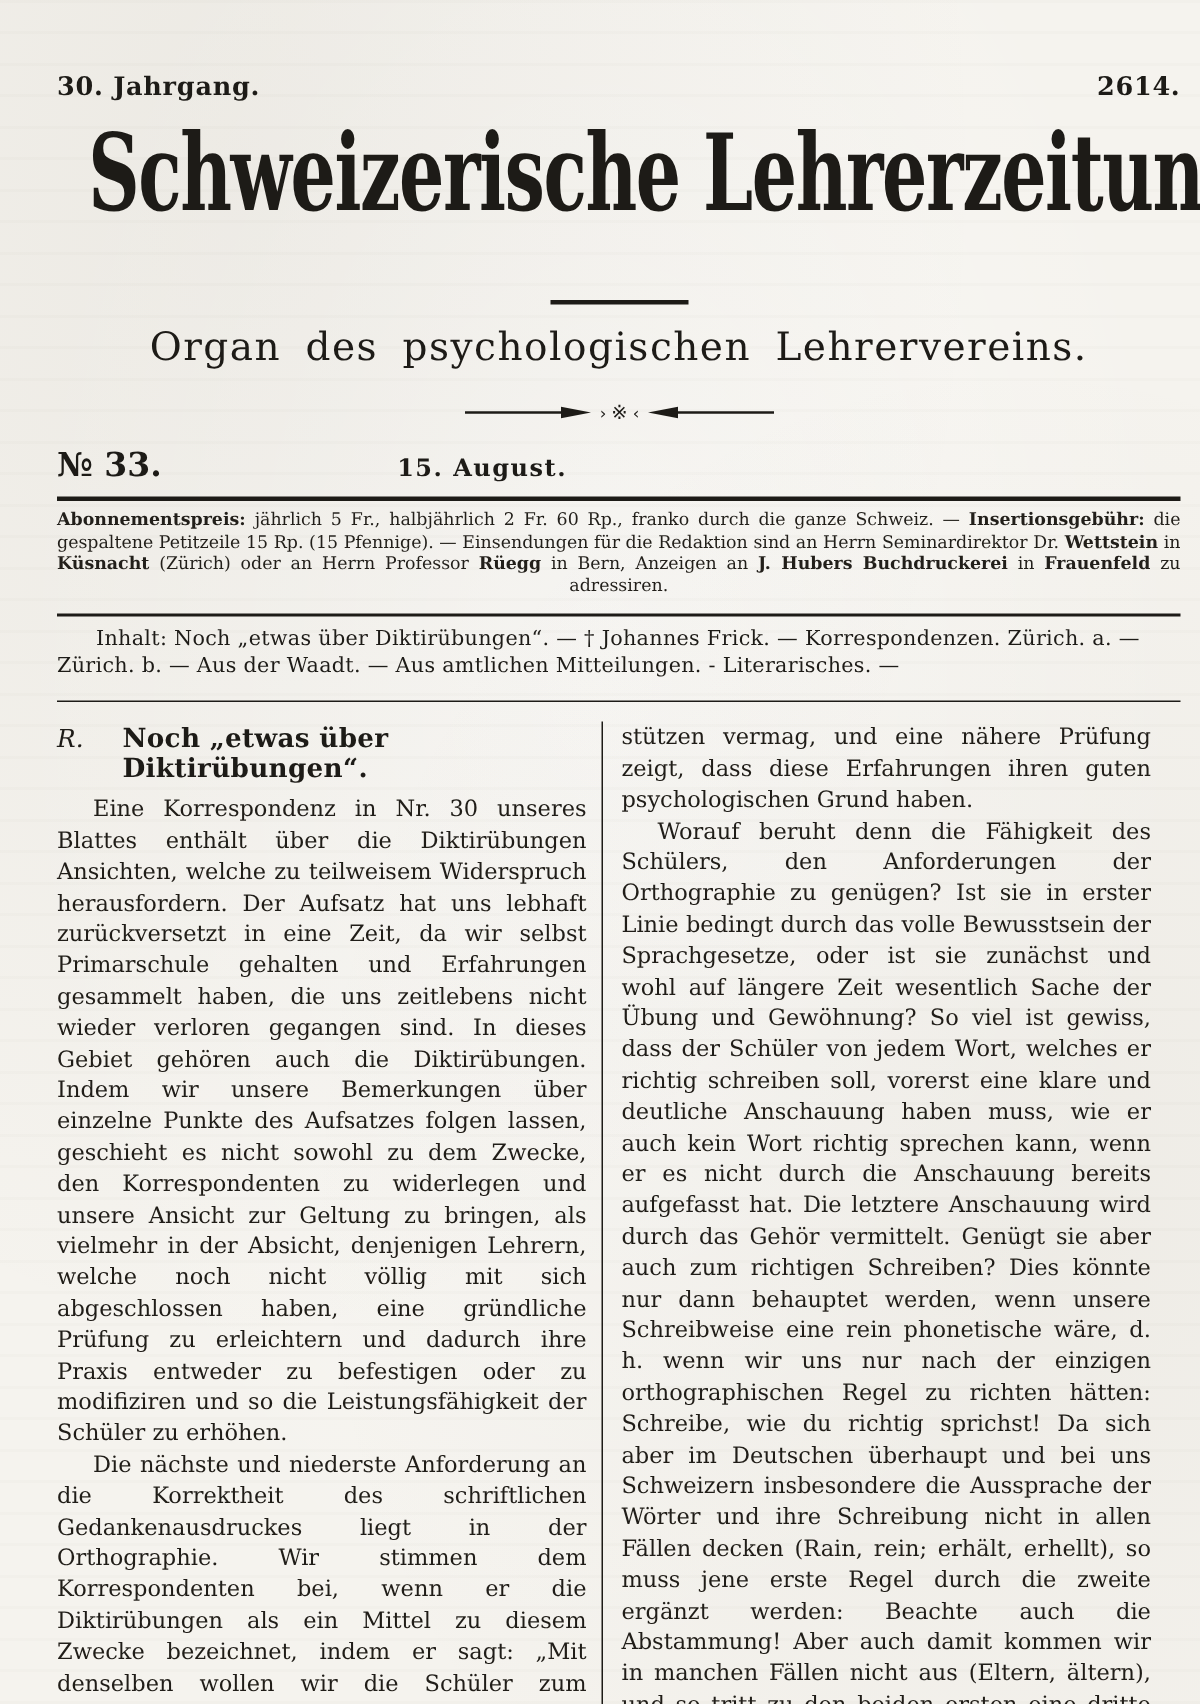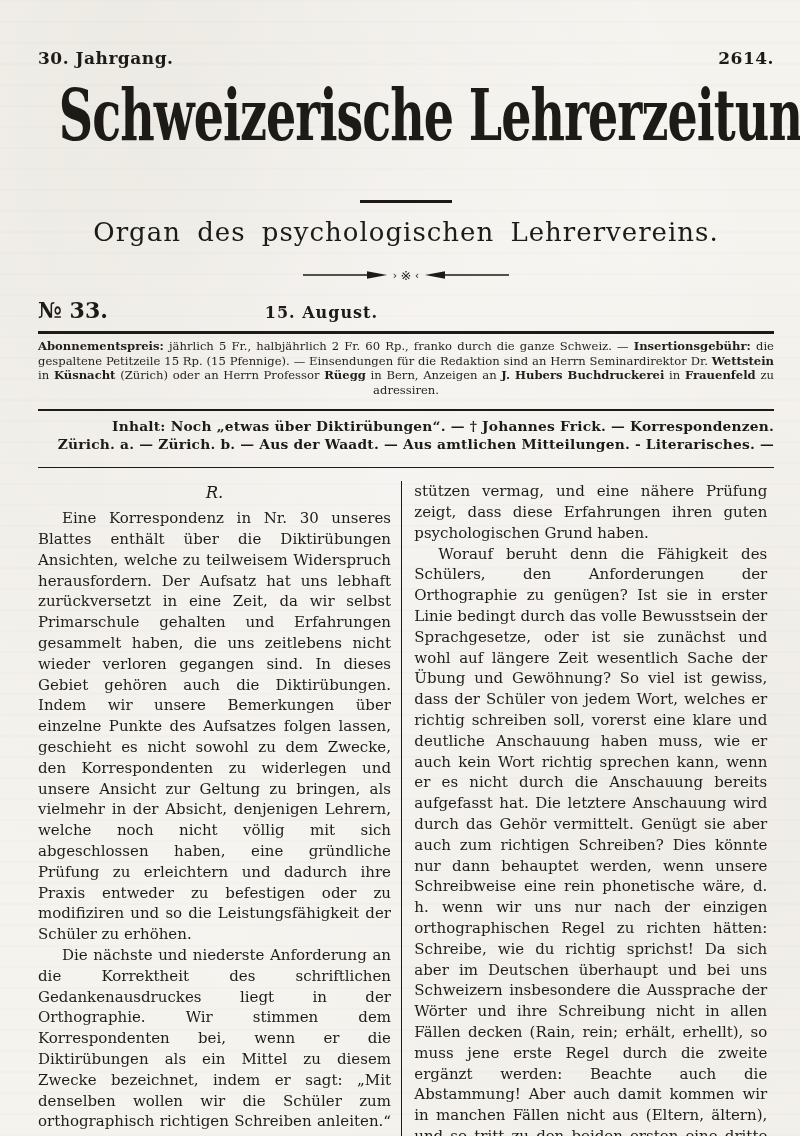--- a/index.html
+++ b/index.html
@@ -10,21 +10,21 @@
     height: 1136px;
     margin: 0 auto;
     background:
       radial-gradient(ellipse at 20% 10%, rgba(120,110,90,0.07), rgba(0,0,0,0) 55%),
       radial-gradient(ellipse at 85% 70%, rgba(120,110,90,0.06), rgba(0,0,0,0) 50%),
       radial-gradient(ellipse at 50% 40%, rgba(255,255,255,0.5), rgba(0,0,0,0) 70%),
       #f5f3ee;
     color: #1d1b17;
     font-family: "DejaVu Serif", "Liberation Serif", serif;
     box-sizing: border-box;
-    padding: 48px 26px 0 38px;
+    padding: 48px 13px 0 38px;
     overflow: hidden;
   }
   
   .page::after {
     content: "";
     position: absolute; inset: 0;
     background:
       repeating-linear-gradient(180deg, rgba(90,85,70,0.035) 0 2px, rgba(0,0,0,0) 2px 21px);
     mix-blend-mode: multiply;
     pointer-events: none;
@@ -91,22 +91,22 @@
     text-align: justify;
     text-align-last: center;
     color: #221f1a;
   }
   .imprint .b { font-weight: bold; }
 
   .contents {
     margin-top: 6px;
     font-size: 13.8px;
     line-height: 18px;
-    font-weight: bold;
-    text-align: right;
+    font-weight: normal;
+    text-align: left;
     text-indent: 26px;
     letter-spacing: .2px;
   }
 
   .columns {
     display: flex;
     margin-top: 13px;
     min-height: 688px;
     align-items: stretch;
   }
@@ -176,20 +176,21 @@
   <div class="rule-med"></div>
 
   <p class="contents"><span>Inhalt:</span><span> Noch „etwas über Diktirübungen“. — † Johannes Frick. — Korrespondenzen. Zürich. a. — Zürich. b. — Aus der Waadt. — Aus amtlichen Mitteilungen. - Literarisches. —</span></p>
 
   <div class="rule-thin"></div>
 
   <div class="columns">
     <div class="col col-left">
       <div class="article-head">
         <span class="author-initial">R.</span>
+        <span class="article-title">Noch „etwas über Diktirübungen“.</span>
       </div>
       <div>
           <p class="body-p indent">Eine Korrespondenz in Nr. 30 unseres Blattes enthält über die Diktirübungen Ansichten, welche zu teilweisem Widerspruch herausfordern. Der Aufsatz hat uns lebhaft zurückversetzt in eine Zeit, da wir selbst Primarschule gehalten und Erfahrungen gesammelt haben, die uns zeitlebens nicht wieder verloren gegangen sind. In dieses Gebiet gehören auch die Diktirübungen. Indem wir unsere Bemerkungen über einzelne Punkte des Aufsatzes folgen lassen, geschieht es nicht sowohl zu dem Zwecke, den Korrespondenten zu widerlegen und unsere Ansicht zur Geltung zu bringen, als vielmehr in der Absicht, denjenigen Lehrern, welche noch nicht völlig mit sich abgeschlossen haben, eine gründliche Prüfung zu erleichtern und dadurch ihre Praxis entweder zu befestigen oder zu modifiziren und so die Leistungsfähigkeit der Schüler zu erhöhen.</p>
           <p class="body-p indent">Die nächste und niederste Anforderung an die Korrektheit des schriftlichen Gedankenausdruckes liegt in der Orthographie. Wir stimmen dem Korrespondenten bei, wenn er die Diktirübungen als ein Mittel zu diesem Zwecke bezeichnet, indem er sagt: „Mit denselben wollen wir die Schüler zum orthographisch richtigen Schreiben anleiten.“ Mit Recht betrachtet er das Diktiren nicht als das einzige Mittel zu diesem Zwecke; denn er führt auch das Abschreiben und Auswendigschreiben als solche Mittel an. Die weitere Ausführung zeigt aber, dass er dem Diktat den allergrössten Wert beilegt und es als Hauptmittel ansieht zur Förderung orthographischer Richtigkeit und Sicherheit. In diesem Punkte sind wir nicht bloss anderer, sondern so ziemlich entgegengesetzter Ansicht, und dieser Punkt insbesondere ist es, der unsern Widerspruch herausfordert und uns die Feder in die Hand drückt. Die praktischen Erfahrungen haben uns gelehrt, dass das Diktiren den fraglichen Zweck nur in beschränkter Weise zu unter-</p>
         </div>
     </div>
     <div class="col-divider"></div>
     <div class="col col-right">
       <div>
           <p class="body-p">stützen vermag, und eine nähere Prüfung zeigt, dass diese Erfahrungen ihren guten psychologischen Grund haben.</p>

